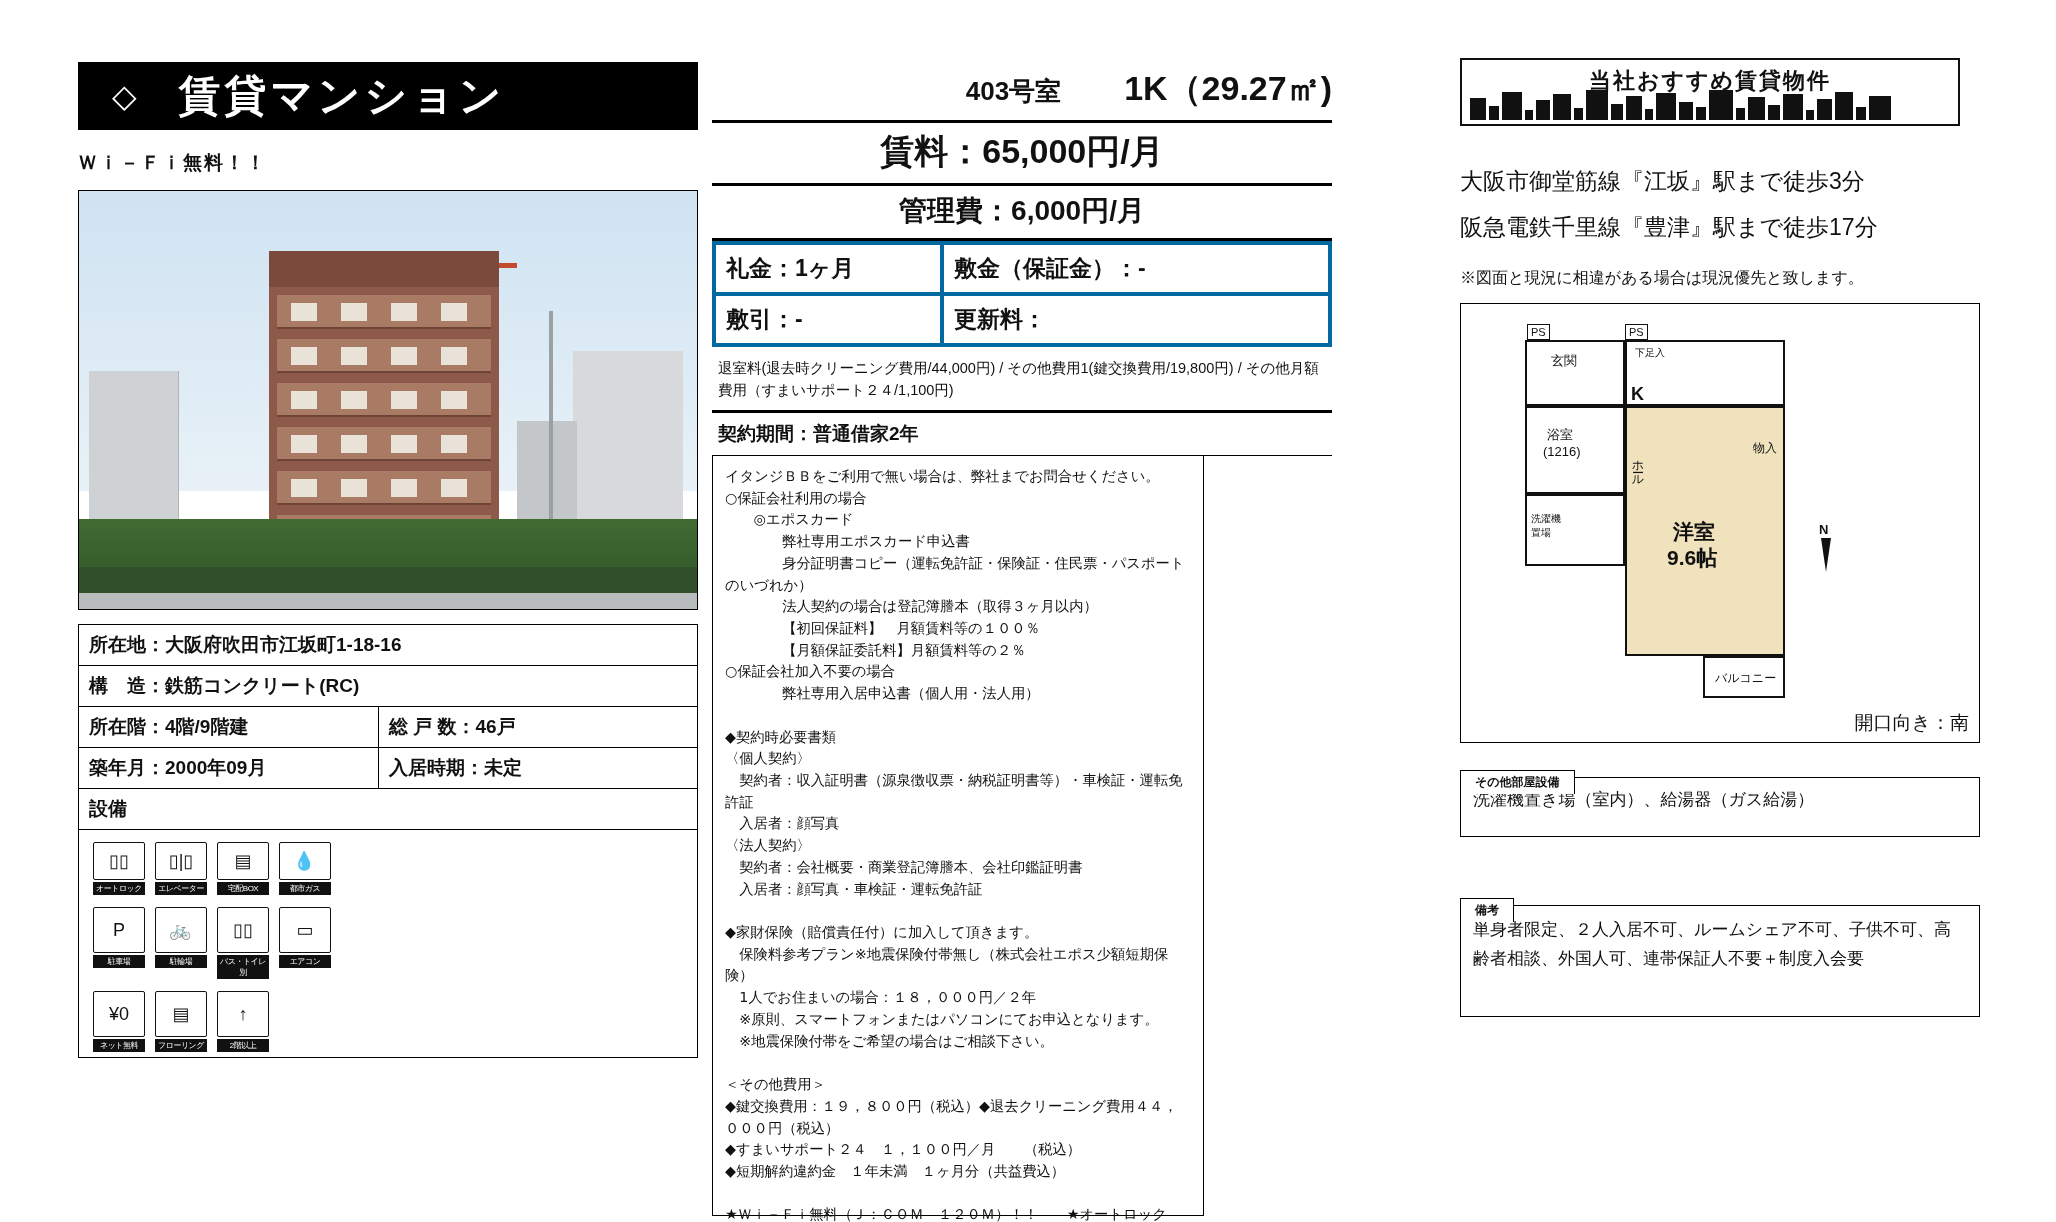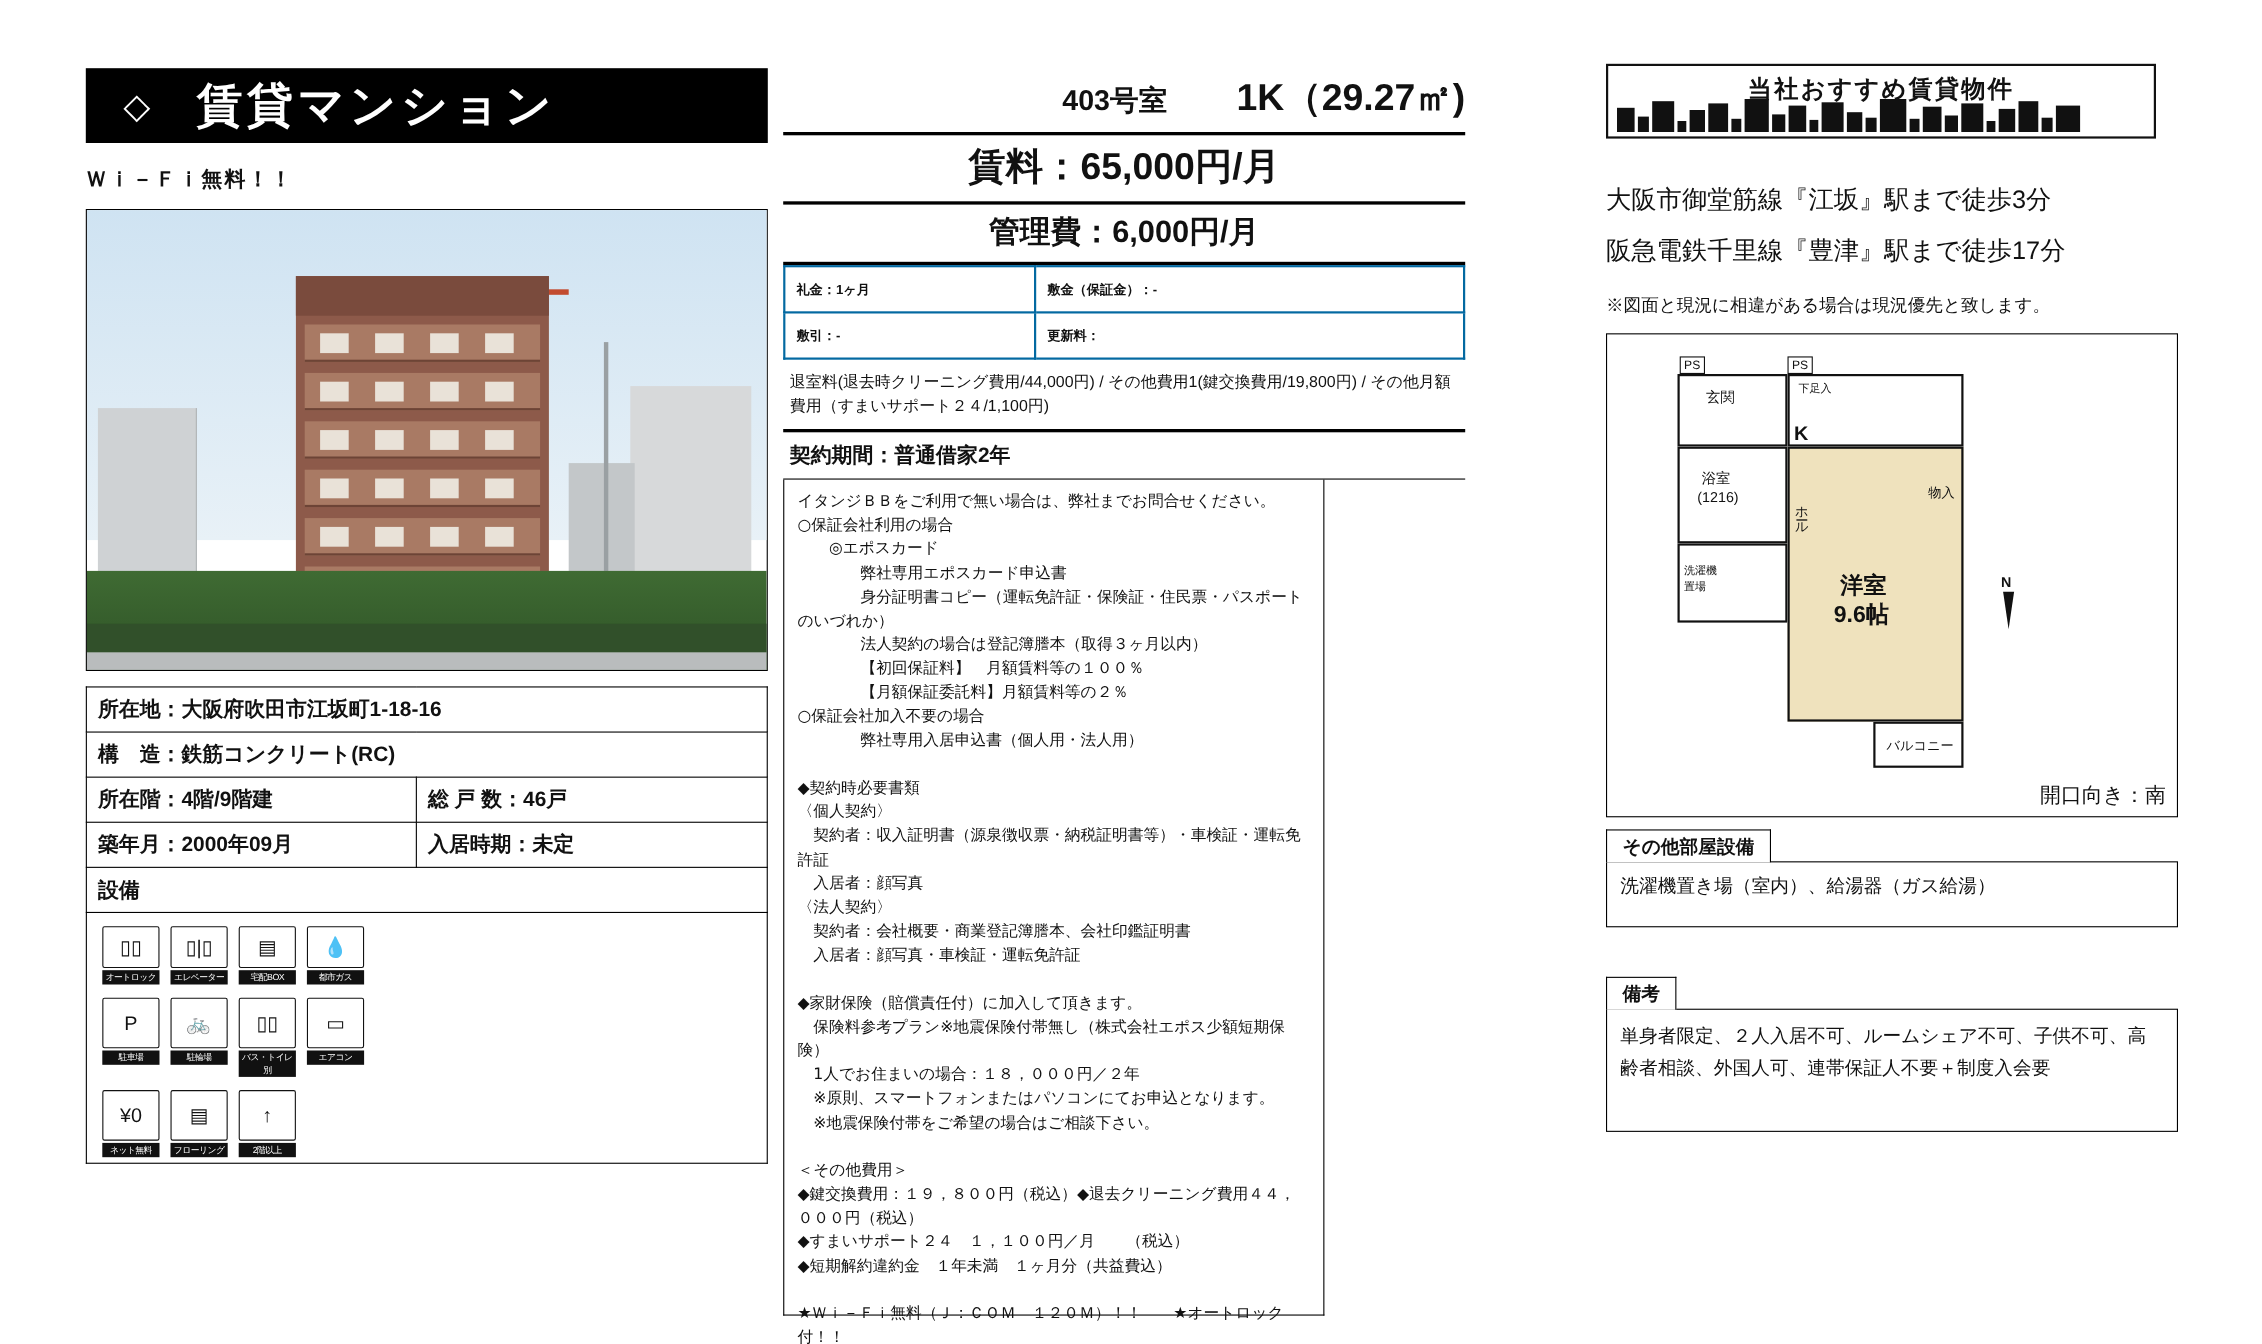--- a/index.html
+++ b/index.html
@@ -79,21 +79,21 @@
   .mid-col { position:absolute; left:712px; top:62px; width:620px; }
 
   .rowline { border-bottom:3px solid #000; }
   .room-line { display:flex; align-items:baseline; padding:4px 0 8px 0;justify-content:flex-end; }
   .room-no { font-size:26px; font-weight:bold; margin-left:32px; }
   .room-type { font-size:34px; font-weight:bold; margin-left:63px; }
   .rent-line { text-align:center; font-size:34px; font-weight:bold; padding:6px 0 8px; }
   .mgmt-line { text-align:center; font-size:28px; font-weight:bold; padding:6px 0 8px; }
 
   table.fees { border-collapse:collapse; width:620px; }
-  table.fees td { border:2px solid #0369a1; font-size:12px; font-weight:bold; padding:8px 10px; height:42px;}
+  table.fees td { border:4px solid #0369a1; font-size:23px; font-weight:bold; padding:8px 10px; height:42px;}
   table.fees td.w1 { width:228px; }
 
   .notes-small { font-size:14.5px; line-height:1.55; padding:10px 4px 8px 6px; border-bottom:3px solid #000;}
   .contract-term { font-size:19px; font-weight:bold; padding:8px 4px 8px 6px; border-bottom:1px solid #000;}
 
   .detail-box { border:1px solid #000; border-top:none; width:492px; height:760px;
                 padding:10px 12px; font-size:14.3px; line-height:1.52;
                 font-family:"DejaVu Sans", sans-serif; white-space:pre-wrap;}
 
   
@@ -105,21 +105,21 @@
   .skyline { position:absolute; left:8px; right:8px; bottom:4px; height:32px; display:flex; align-items:flex-end; gap:3px;}
   .skyline i { display:block; background:#111; }
 
   .access { margin-top:32px; font-size:23px; line-height:2.0; }
   .disclaimer { margin-top:18px; font-size:16px; padding-right:10px;}
 
   .plan-box { margin-top:14px; width:520px; height:440px; border:1px solid #000; position:relative; background:#fff;}
   .plan-note { position:absolute; right:10px; bottom:6px; font-size:19px; }
 
   .sec-tab { border:1px solid #000; border-bottom:none; display:inline-block;
-             padding:3px 14px; font-size:17px; font-weight:bold; background:#fff; position:relative; top:1px;}
+             padding:3px 14px; font-size:12px; font-weight:bold; background:#fff; position:relative; top:17px;}
   .sec-box { border:1px solid #000; width:520px; padding:10px 12px; font-size:17px; min-height:60px;}
   .sec-box.remarks { min-height:112px; line-height:1.7; }
 
   
   .fp { position:absolute; left:46px; top:18px; width:420px; height:380px; }
   .fp .wall { position:absolute; border:2px solid #111; }
   .fp .room { position:absolute; background:#efe2bd; border:2px solid #111; }
   .fp .lbl { position:absolute; font-size:13px; }
   .fp .lbl.big { font-size:21px; font-weight:bold; }
   .fp .tag { position:absolute; border:1px solid #111; background:#fff; font-size:11px; padding:1px 3px;}

